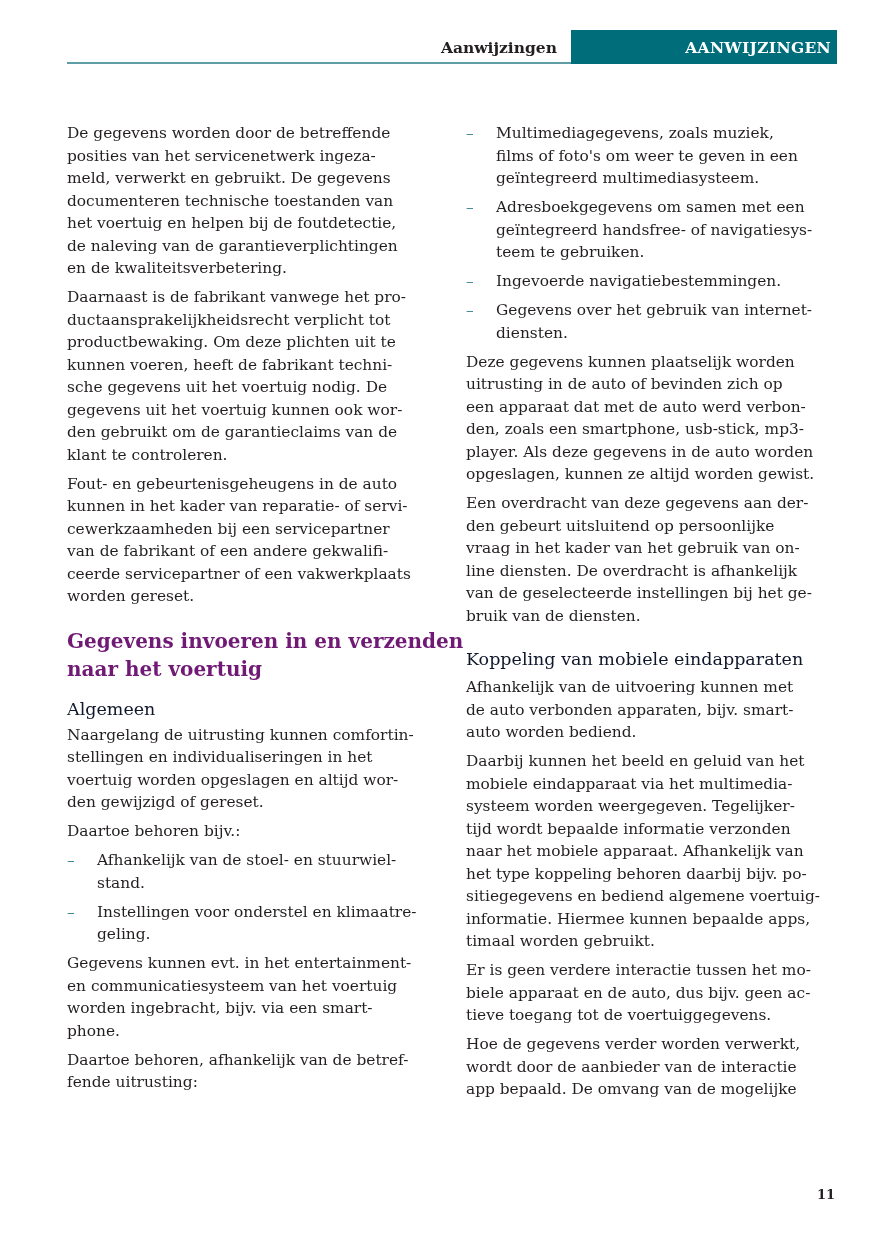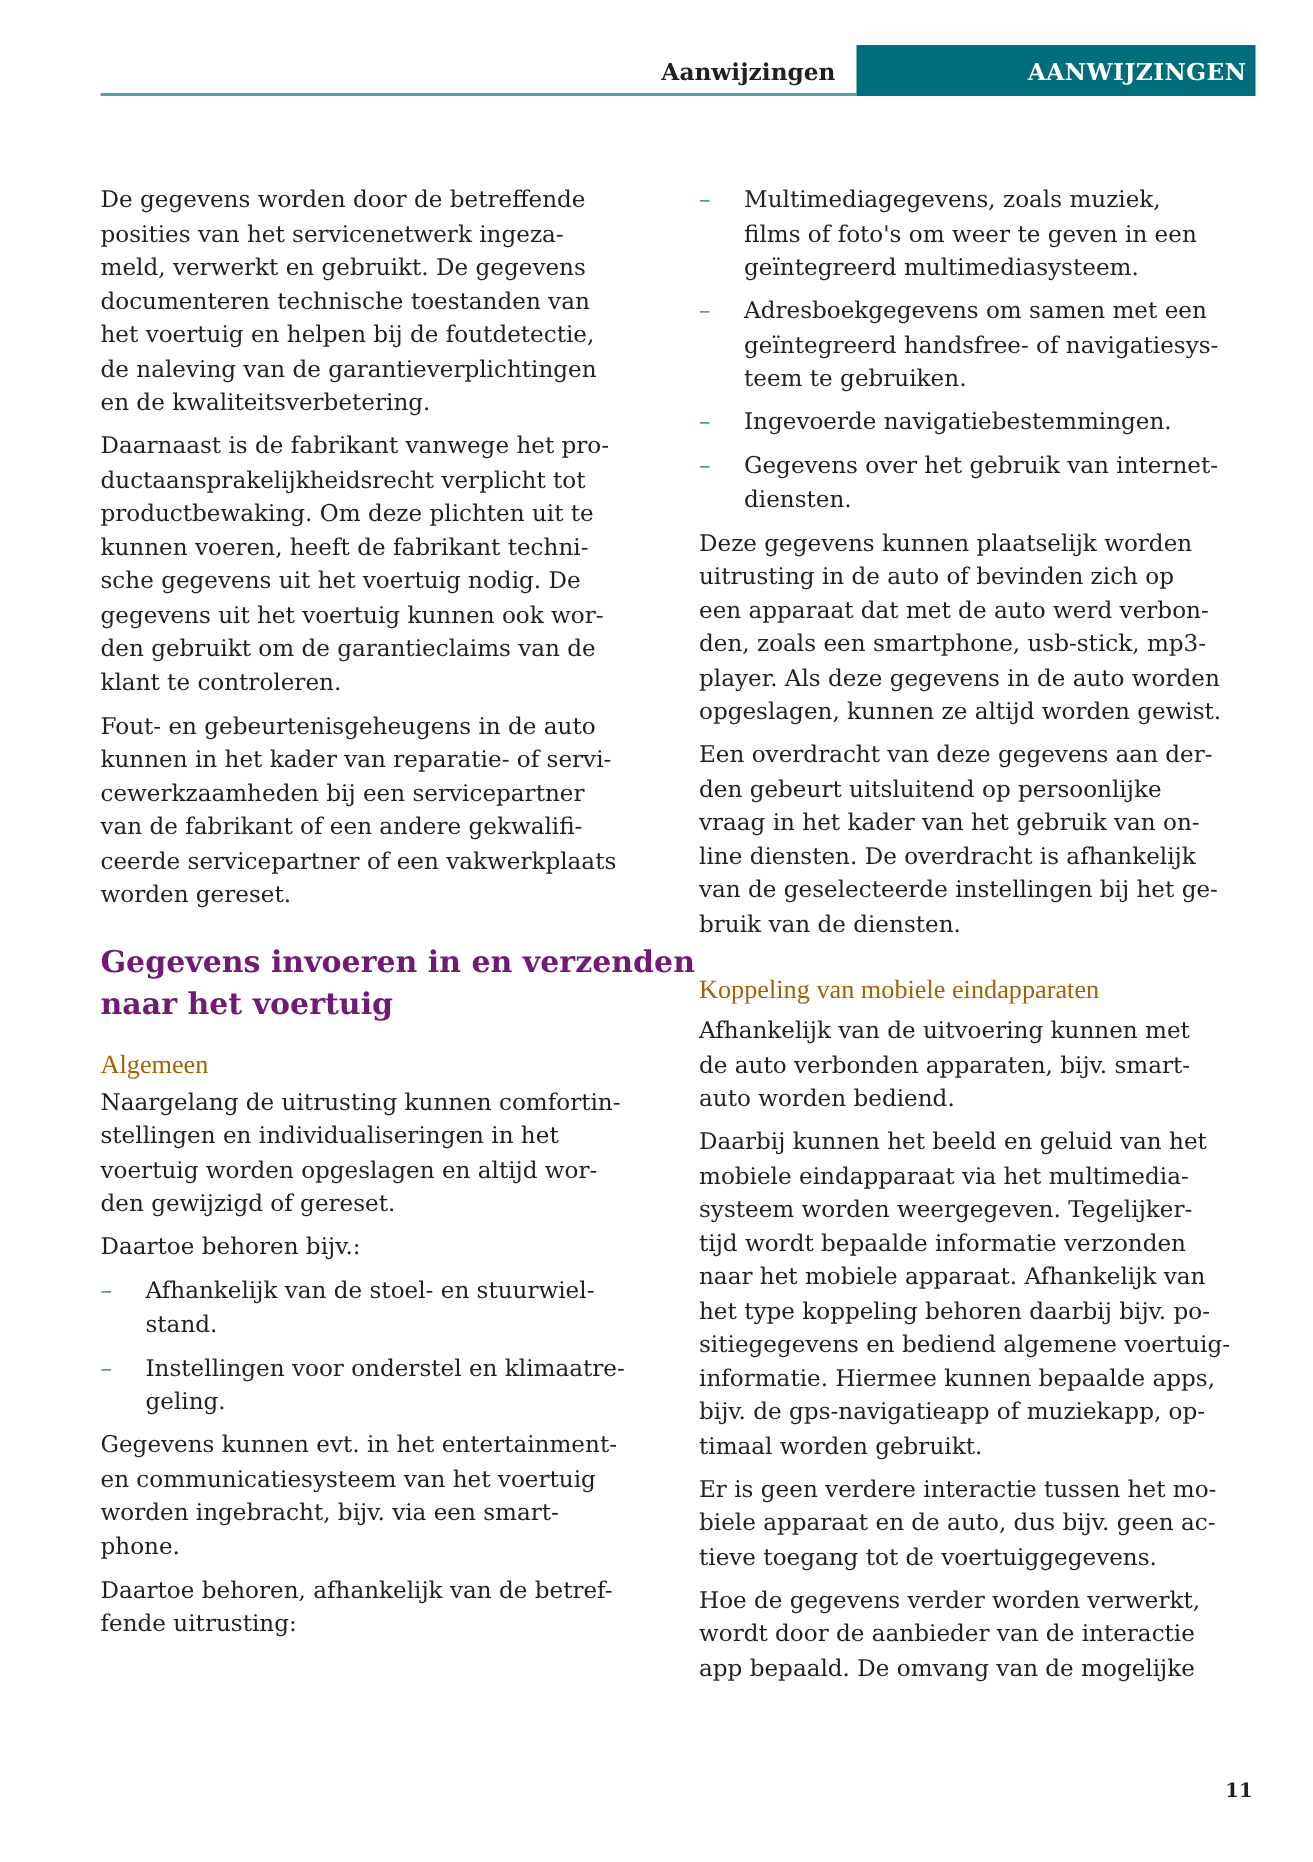--- a/index.html
+++ b/index.html
@@ -10,21 +10,21 @@
     .header-left { position: absolute; right: 280px; top: 8px; font-size: 15.5px; font-weight: bold; color: #231f20; }
     .header-tab { position: absolute; left: 504px; top: 0; width: 266px; height: 34px; background: #006d7a;
                   color: #ffffff; font-size: 15.5px; font-weight: bold; text-align: right; box-sizing: border-box;
                   padding: 8px 6px 0 0; letter-spacing: 0.3px; }
     .col { position: absolute; top: 122px; width: 372px; }
     .col-left { left: 67px; }
     .col-right { left: 466px; }
     .line { font-size: 15.4px; line-height: 22.5px; white-space: nowrap; }
     .para { margin-bottom: 6.5px; }
     .h1 { color: #701a75; font-weight: bold; font-size: 20px; line-height: 28px; margin-top: 19px; margin-bottom: 14px; white-space: nowrap; }
-    .h2 { color: #a16207; font-size: 17.5px; line-height: 24px; margin-bottom: 3px; white-space: nowrap; font-family: Liberation Serif, serif; }
+    .h2 { color: #0f172a; font-size: 17.5px; line-height: 24px; margin-bottom: 3px; white-space: nowrap; }
     .h2.right { margin-top: 20px; margin-bottom: 5px; }
     .bullet { position: relative; padding-left: 30px; margin-bottom: 6.5px; }
     .dash { position: absolute; left: 0; top: 0; color: #3f8a95; font-size: 15.4px; line-height: 22.5px; }
     .page-number { position: absolute; right: 40px; top: 1187px; font-size: 13px; font-weight: bold; color: #231f20; }
   </style>
 </head>
 <body>
 
 <div class="header">
   <div class="header-left">Aanwijzingen</div>
@@ -142,21 +142,20 @@
   </div>
   <div class="para">
     <div class="line">Daarbij kunnen het beeld en geluid van het</div>
     <div class="line">mobiele eindapparaat via het multimedia-</div>
     <div class="line">systeem worden weergegeven. Tegelijker-</div>
     <div class="line">tijd wordt bepaalde informatie verzonden</div>
     <div class="line">naar het mobiele apparaat. Afhankelijk van</div>
     <div class="line">het type koppeling behoren daarbij bijv. po-</div>
     <div class="line">sitiegegevens en bediend algemene voertuig-</div>
     <div class="line">informatie. Hiermee kunnen bepaalde apps,</div>
-    <div class="line">bijv. de gps-navigatieapp of muziekapp, op-</div>
     <div class="line">timaal worden gebruikt.</div>
   </div>
   <div class="para">
     <div class="line">Er is geen verdere interactie tussen het mo-</div>
     <div class="line">biele apparaat en de auto, dus bijv. geen ac-</div>
     <div class="line">tieve toegang tot de voertuiggegevens.</div>
   </div>
   <div class="para">
     <div class="line">Hoe de gegevens verder worden verwerkt,</div>
     <div class="line">wordt door de aanbieder van de interactie</div>

